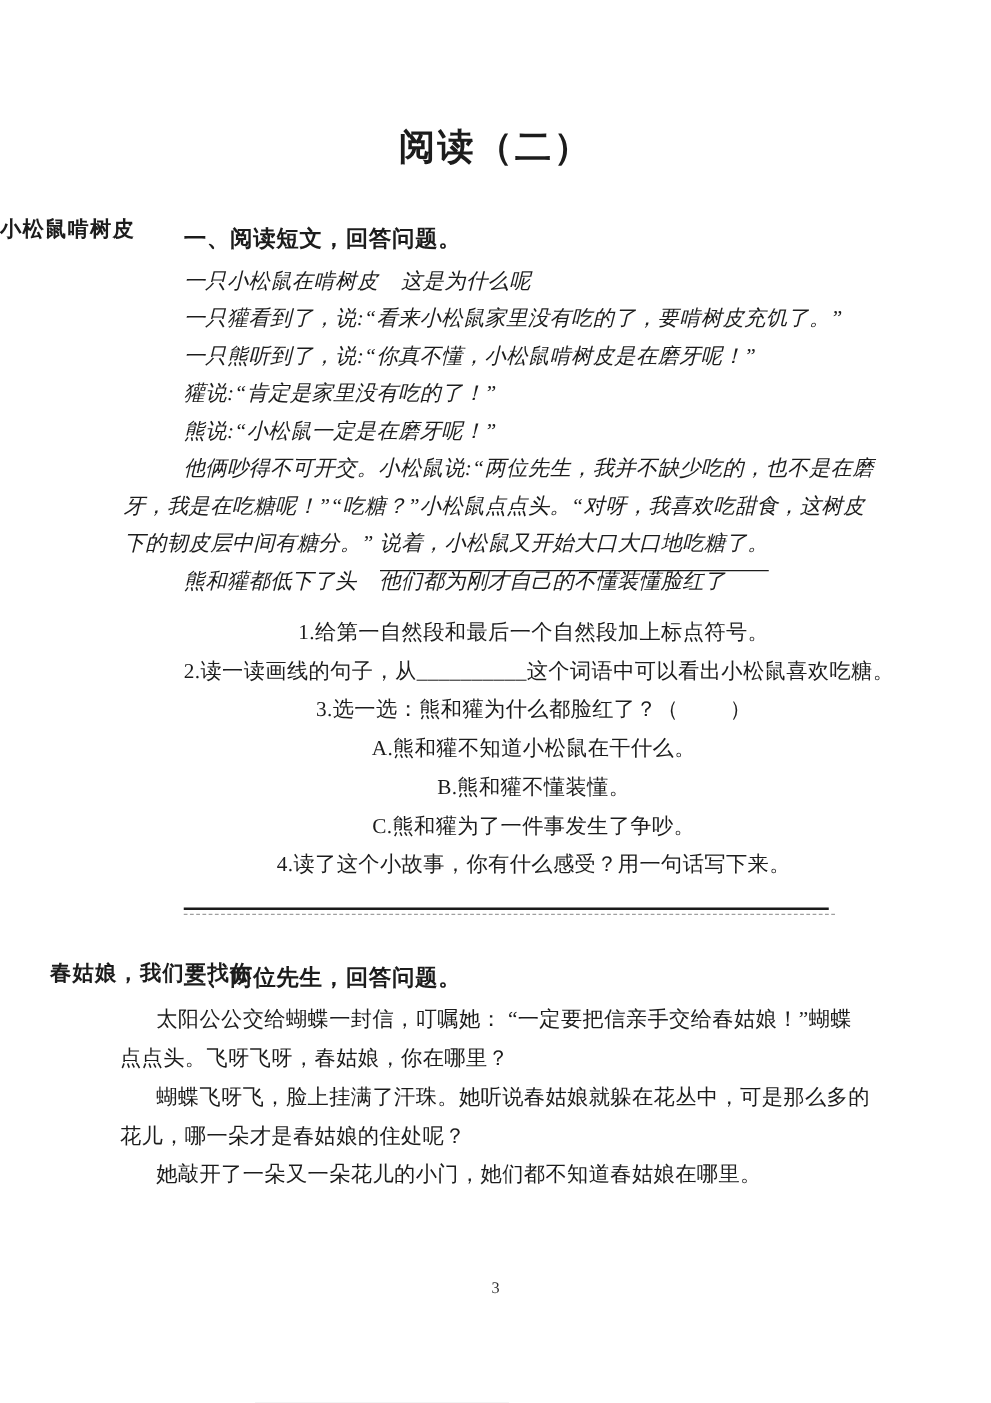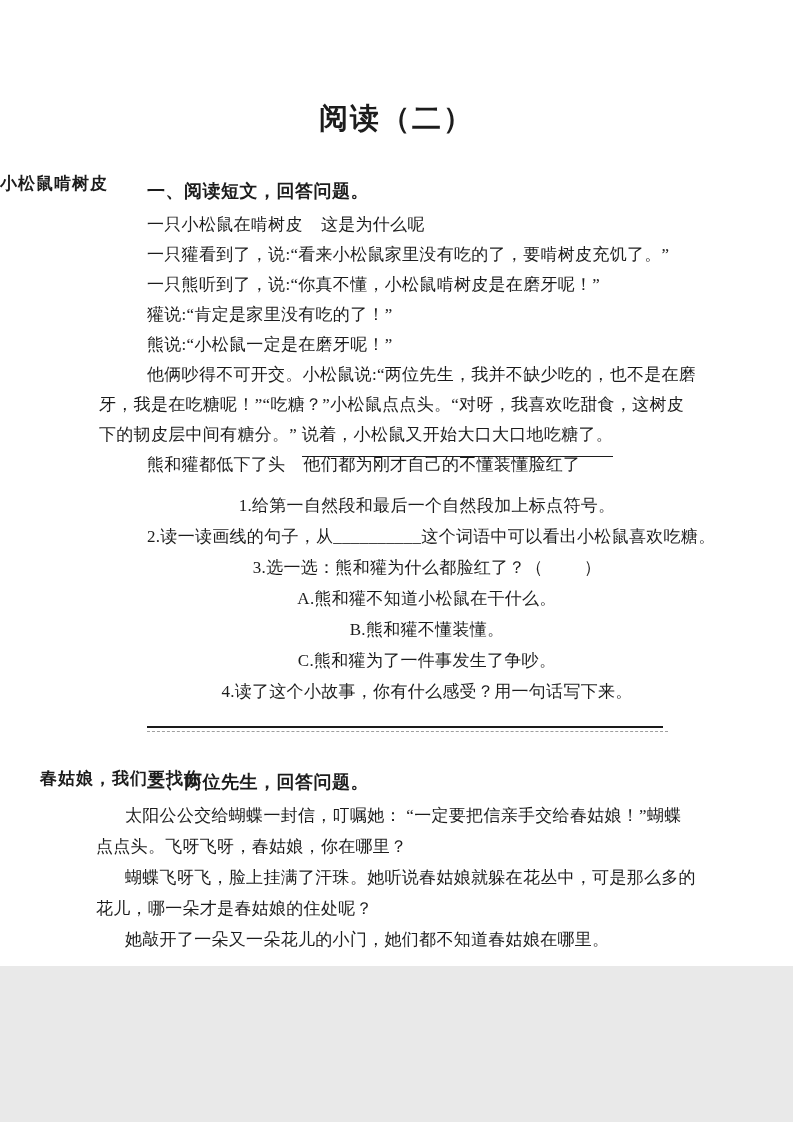--- a/index.html
+++ b/index.html
@@ -1,18 +1,18 @@
 <!DOCTYPE html>
 <html><head>
 <meta charset="utf-8">
 <style>
   html,body{margin:0;padding:0;background:#e9e9e9;}
   .page{
     position:relative;
-    width:793px;height:966px;
+    width:793px;height:1122px;
     margin:0 auto;
     background:#ffffff;
     color:#1c1c1c;
     font-family:"Liberation Serif", serif;
     overflow:hidden;
   }
   .abs{position:absolute;}
   .hei{font-family:"Liberation Sans", sans-serif;font-weight:bold;}
 
   .doc-title{
@@ -33,21 +33,21 @@
     left:0;width:793px;text-align:left;
     font-size:17px;line-height:24px;
     letter-spacing:1px;
   }
   #passage1-title{top:172px;}
   #passage2-title{top:767px;margin-left:40px;}
 
   .textblock{font-size:17px;}
   .textblock .line{white-space:pre;letter-spacing:0.3px;}
 
-  #s1-story{left:99px;top:210px;width:610px;}
+  #s1-story{left:99px;top:210px;width:610px;font-style:italic;}
   #s1-story .line{height:30px;line-height:30px;}
   #s1-story .line.indent{padding-left:48px;}
 
   #s1-questions{left:147px;top:490px;width:560px;}
   #s1-questions .line{height:31px;line-height:31px;text-align:center;}
 
   #s2-story{left:96px;top:800px;width:615px;}
   #s2-story .line{height:31px;line-height:31px;}
   #s2-story .line.indent{padding-left:29px;}
 

